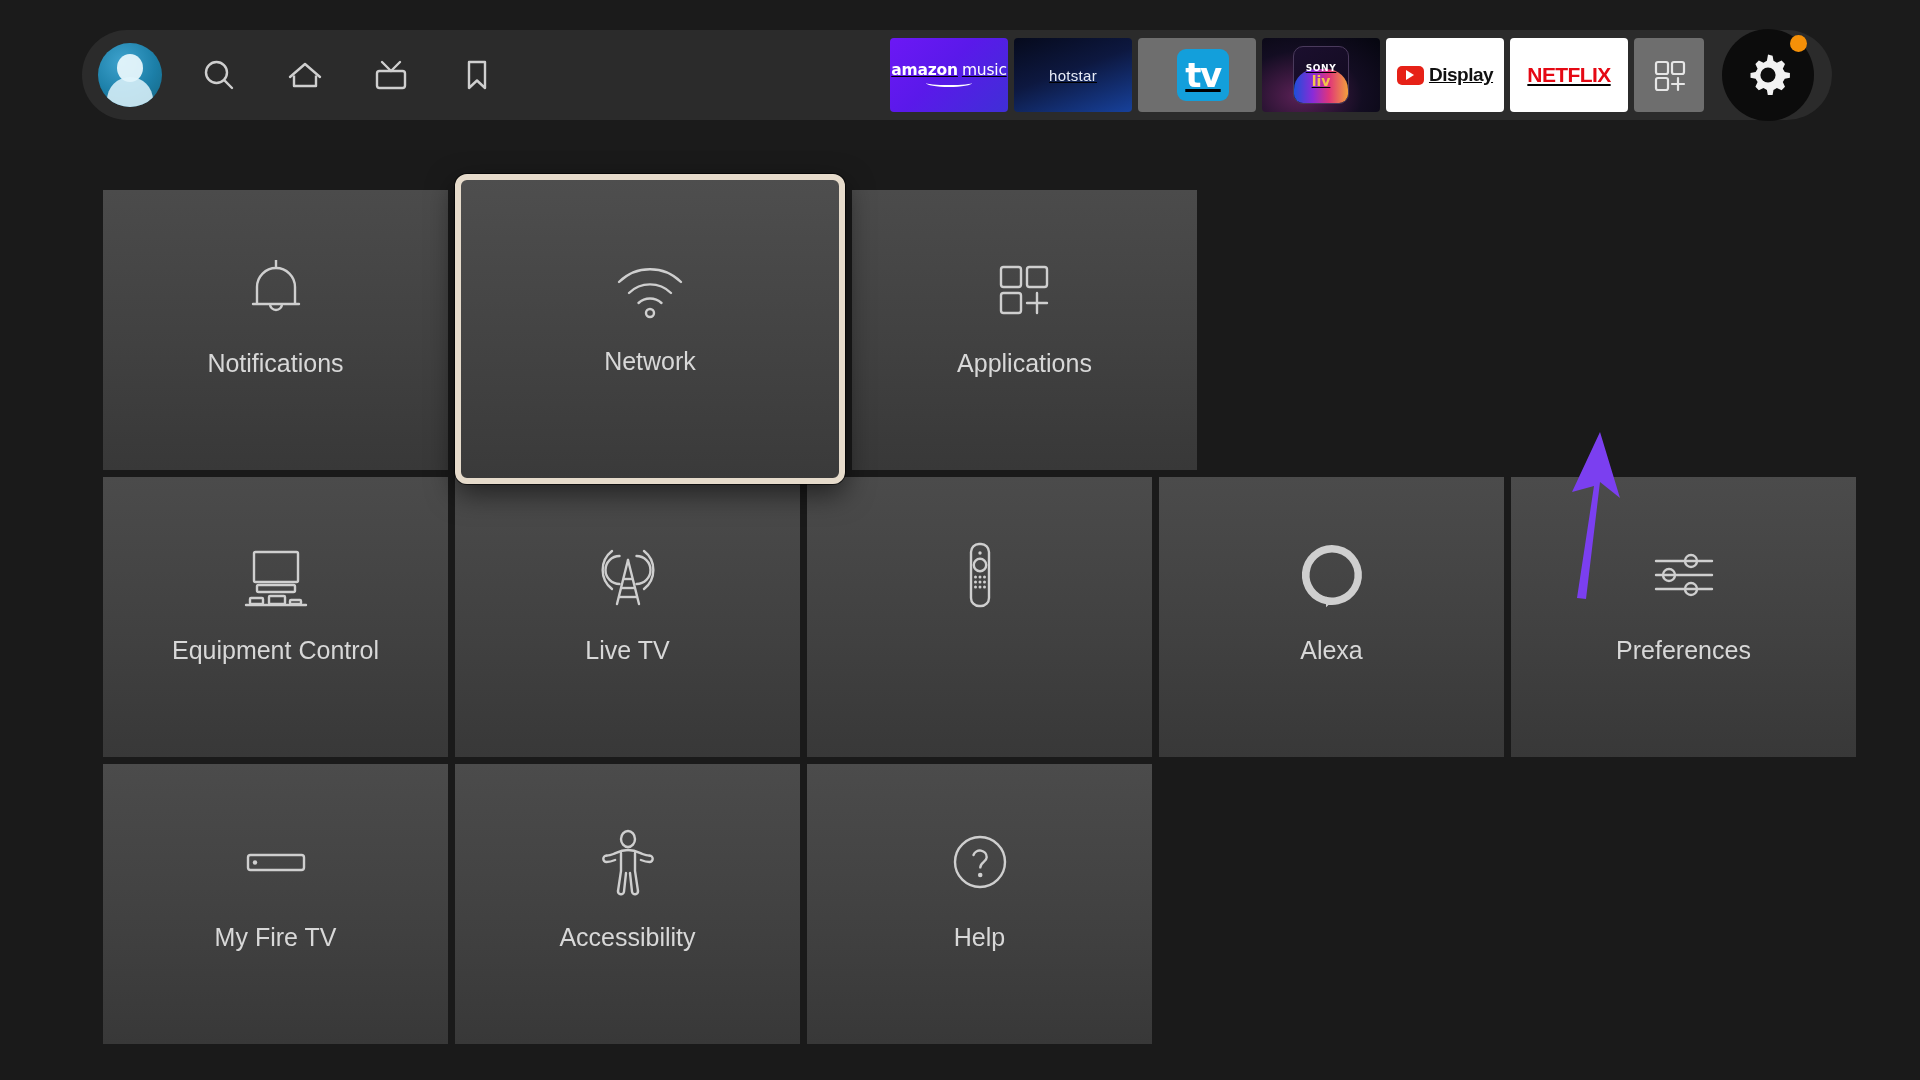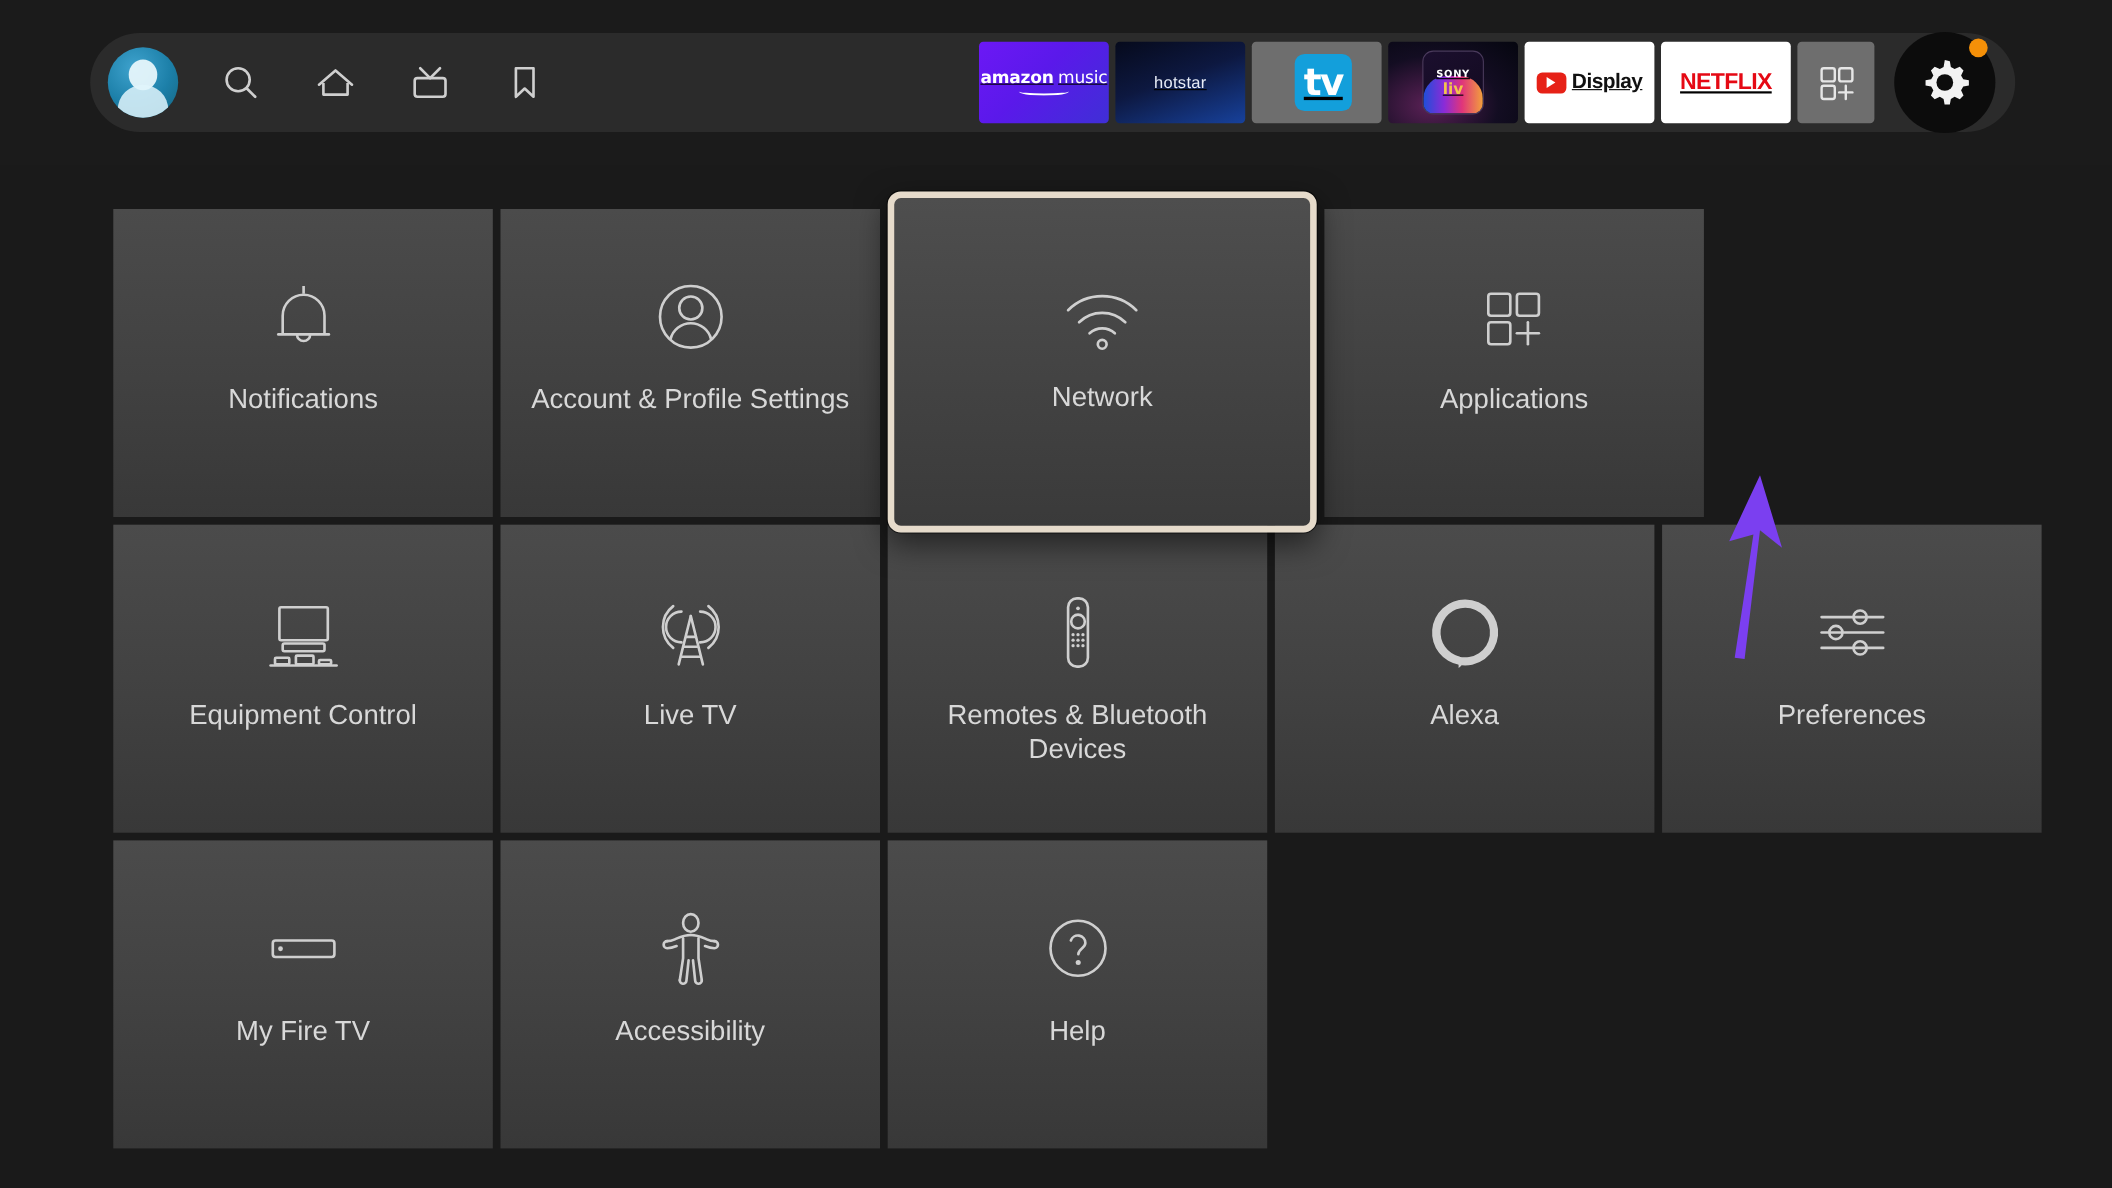--- a/index.html
+++ b/index.html
@@ -300,30 +300,20 @@
         <svg width="86" height="86" viewBox="0 0 86 86">
           <line class="stroke" x1="43" y1="15" x2="43" y2="22"></line>
           <path class="stroke" d="M24 59 L24 42 a19 19 0 0 1 38 0 L62 59"></path>
           <line class="stroke" x1="20" y1="59" x2="66" y2="59" stroke-linecap="round"></line>
           <path class="stroke" d="M37 59 a6 6 0 0 0 12 0"></path>
         </svg>
       </div>
       <div class="tlabel">Notifications</div>
     </div>
 
-    <div class="tile">
-      <div class="ticon">
-        <svg width="86" height="86" viewBox="0 0 86 86">
-          <circle class="stroke" cx="43" cy="43" r="28"></circle>
-          <circle class="stroke" cx="43" cy="35" r="10.5"></circle>
-          <path class="stroke" d="M24.5 63.5 a19 19 0 0 1 37 0"></path>
-        </svg>
-      </div>
-      <div class="tlabel">Account &amp; Profile Settings</div>
-    </div>
 
     <div class="tile focused">
       <div class="ticon">
         <svg width="96" height="86" viewBox="0 0 96 86">
           <path class="stroke" d="M17 39 a44 44 0 0 1 62 0" stroke-linecap="round"></path>
           <path class="stroke" d="M27 50 a30 30 0 0 1 42 0" stroke-linecap="round"></path>
           <path class="stroke" d="M36.5 60 a17 17 0 0 1 23 0" stroke-linecap="round"></path>
           <circle class="stroke" cx="48" cy="70" r="4"></circle>
         </svg>
       </div>
@@ -389,21 +379,20 @@
           <circle cx="43" cy="45" r="1.5" fill="#cfcfcf"></circle>
           <circle cx="47.5" cy="45" r="1.5" fill="#cfcfcf"></circle>
           <circle cx="38.5" cy="50" r="1.5" fill="#cfcfcf"></circle>
           <circle cx="43" cy="50" r="1.5" fill="#cfcfcf"></circle>
           <circle cx="47.5" cy="50" r="1.5" fill="#cfcfcf"></circle>
           <circle cx="38.5" cy="55" r="1.5" fill="#cfcfcf"></circle>
           <circle cx="43" cy="55" r="1.5" fill="#cfcfcf"></circle>
           <circle cx="47.5" cy="55" r="1.5" fill="#cfcfcf"></circle>
         </svg>
       </div>
-      <div class="tlabel">Remotes &amp; Bluetooth Devices</div>
     </div>
 
     <div class="tile">
       <div class="ticon">
         <svg width="86" height="86" viewBox="0 0 86 86">
           <path fill="#cfcfcf" d="M43 13 a30 30 0 1 1 -6 59.4 l0 -7.6 a22.6 22.6 0 1 0 6 -44.4 a22.6 22.6 0 0 0 -5 44.6 l0 7.6 A30 30 0 0 1 43 13 z"></path>
           <path fill="#cfcfcf" d="M37 64.6 l0 10.6 c2.4 -1.6 4.4 -4.4 5.6 -8.2 c-2 -.4 -3.9 -1.2 -5.6 -2.4 z"></path>
         </svg>
       </div>
       <div class="tlabel">Alexa</div>

